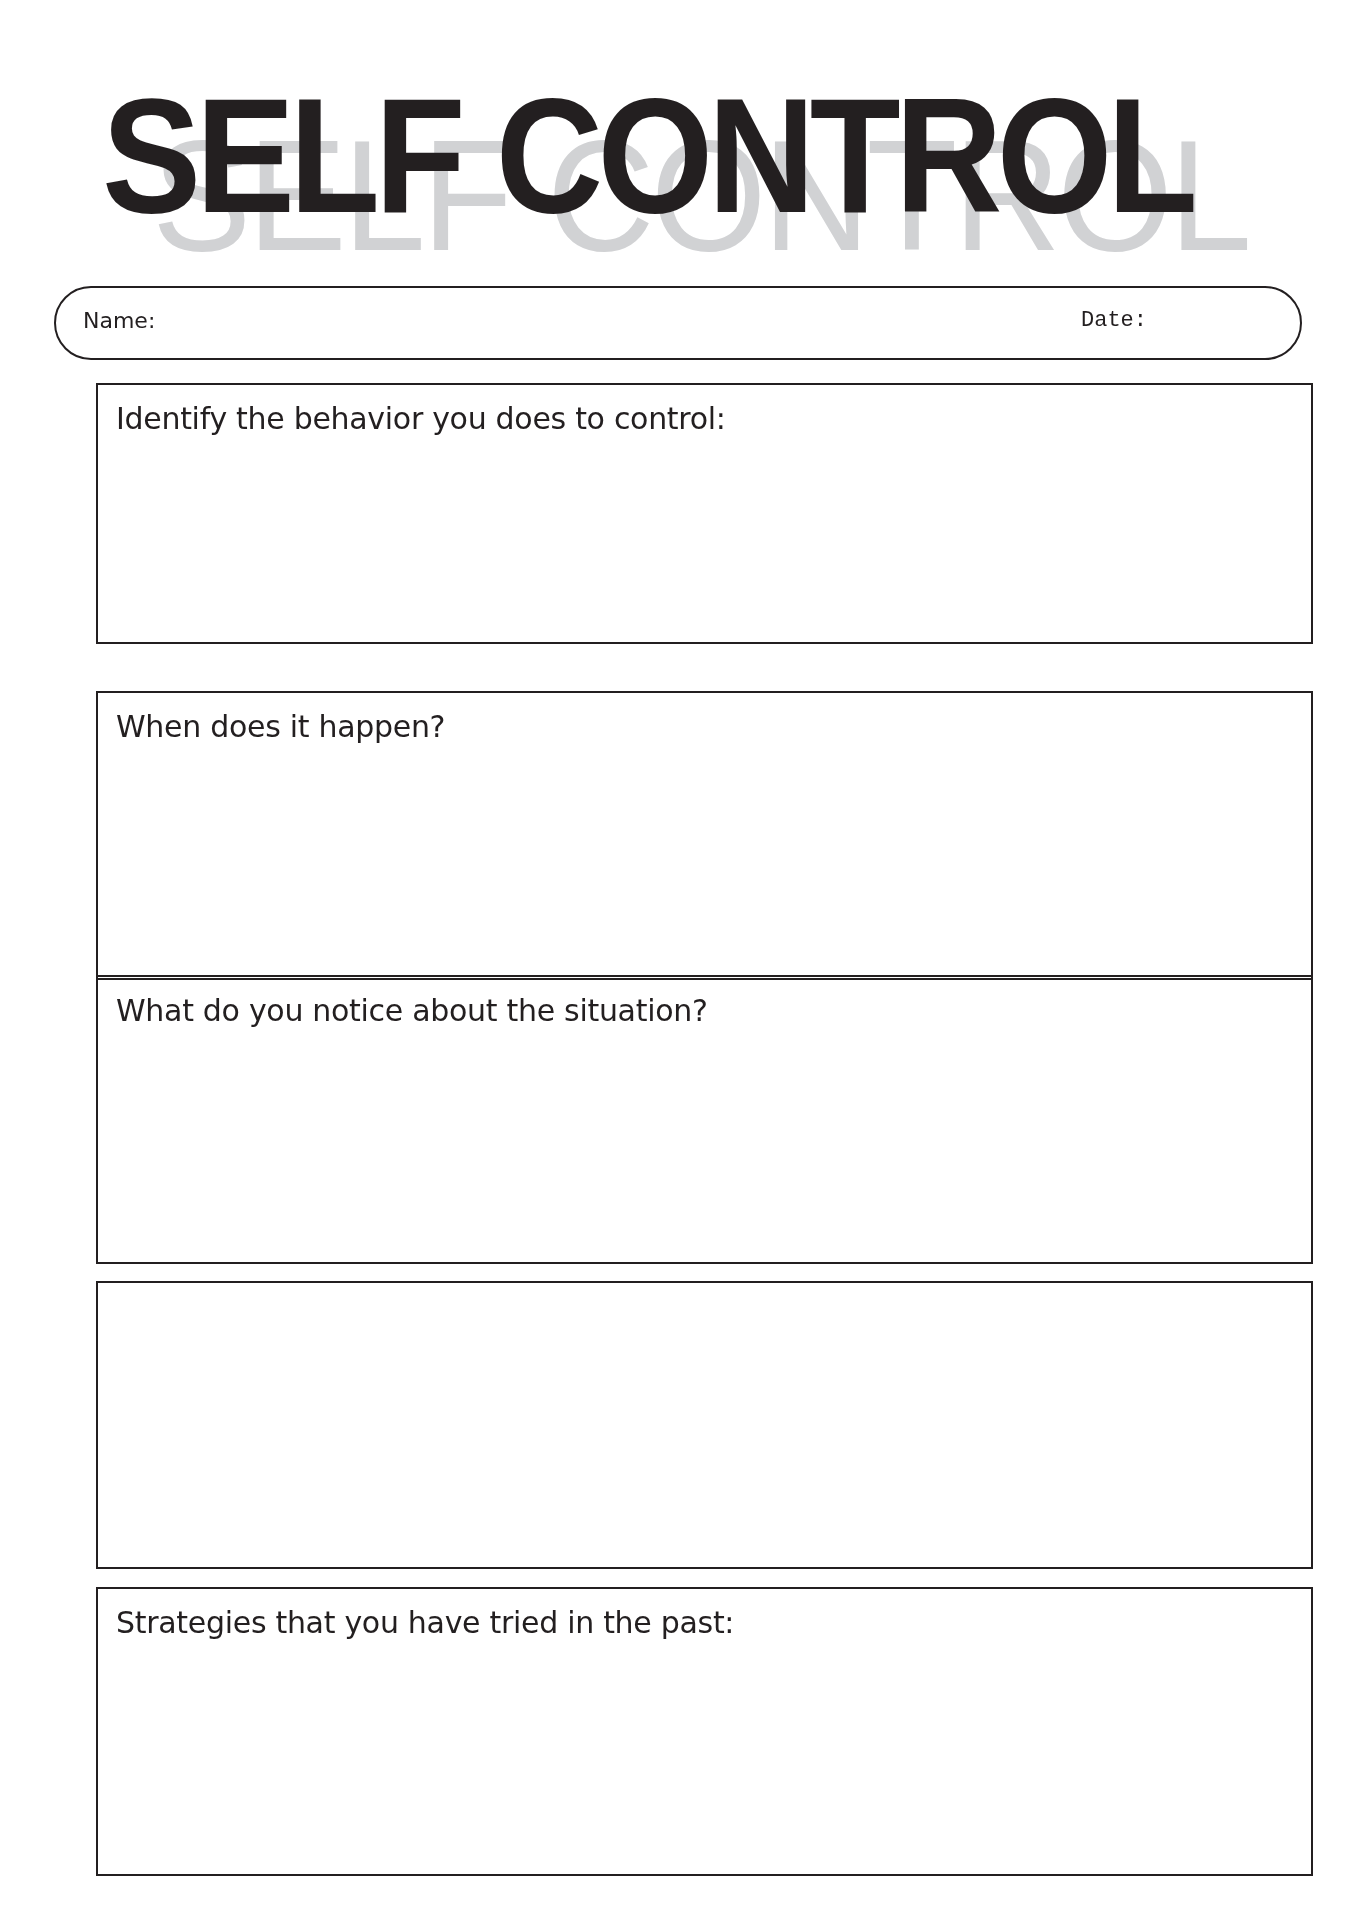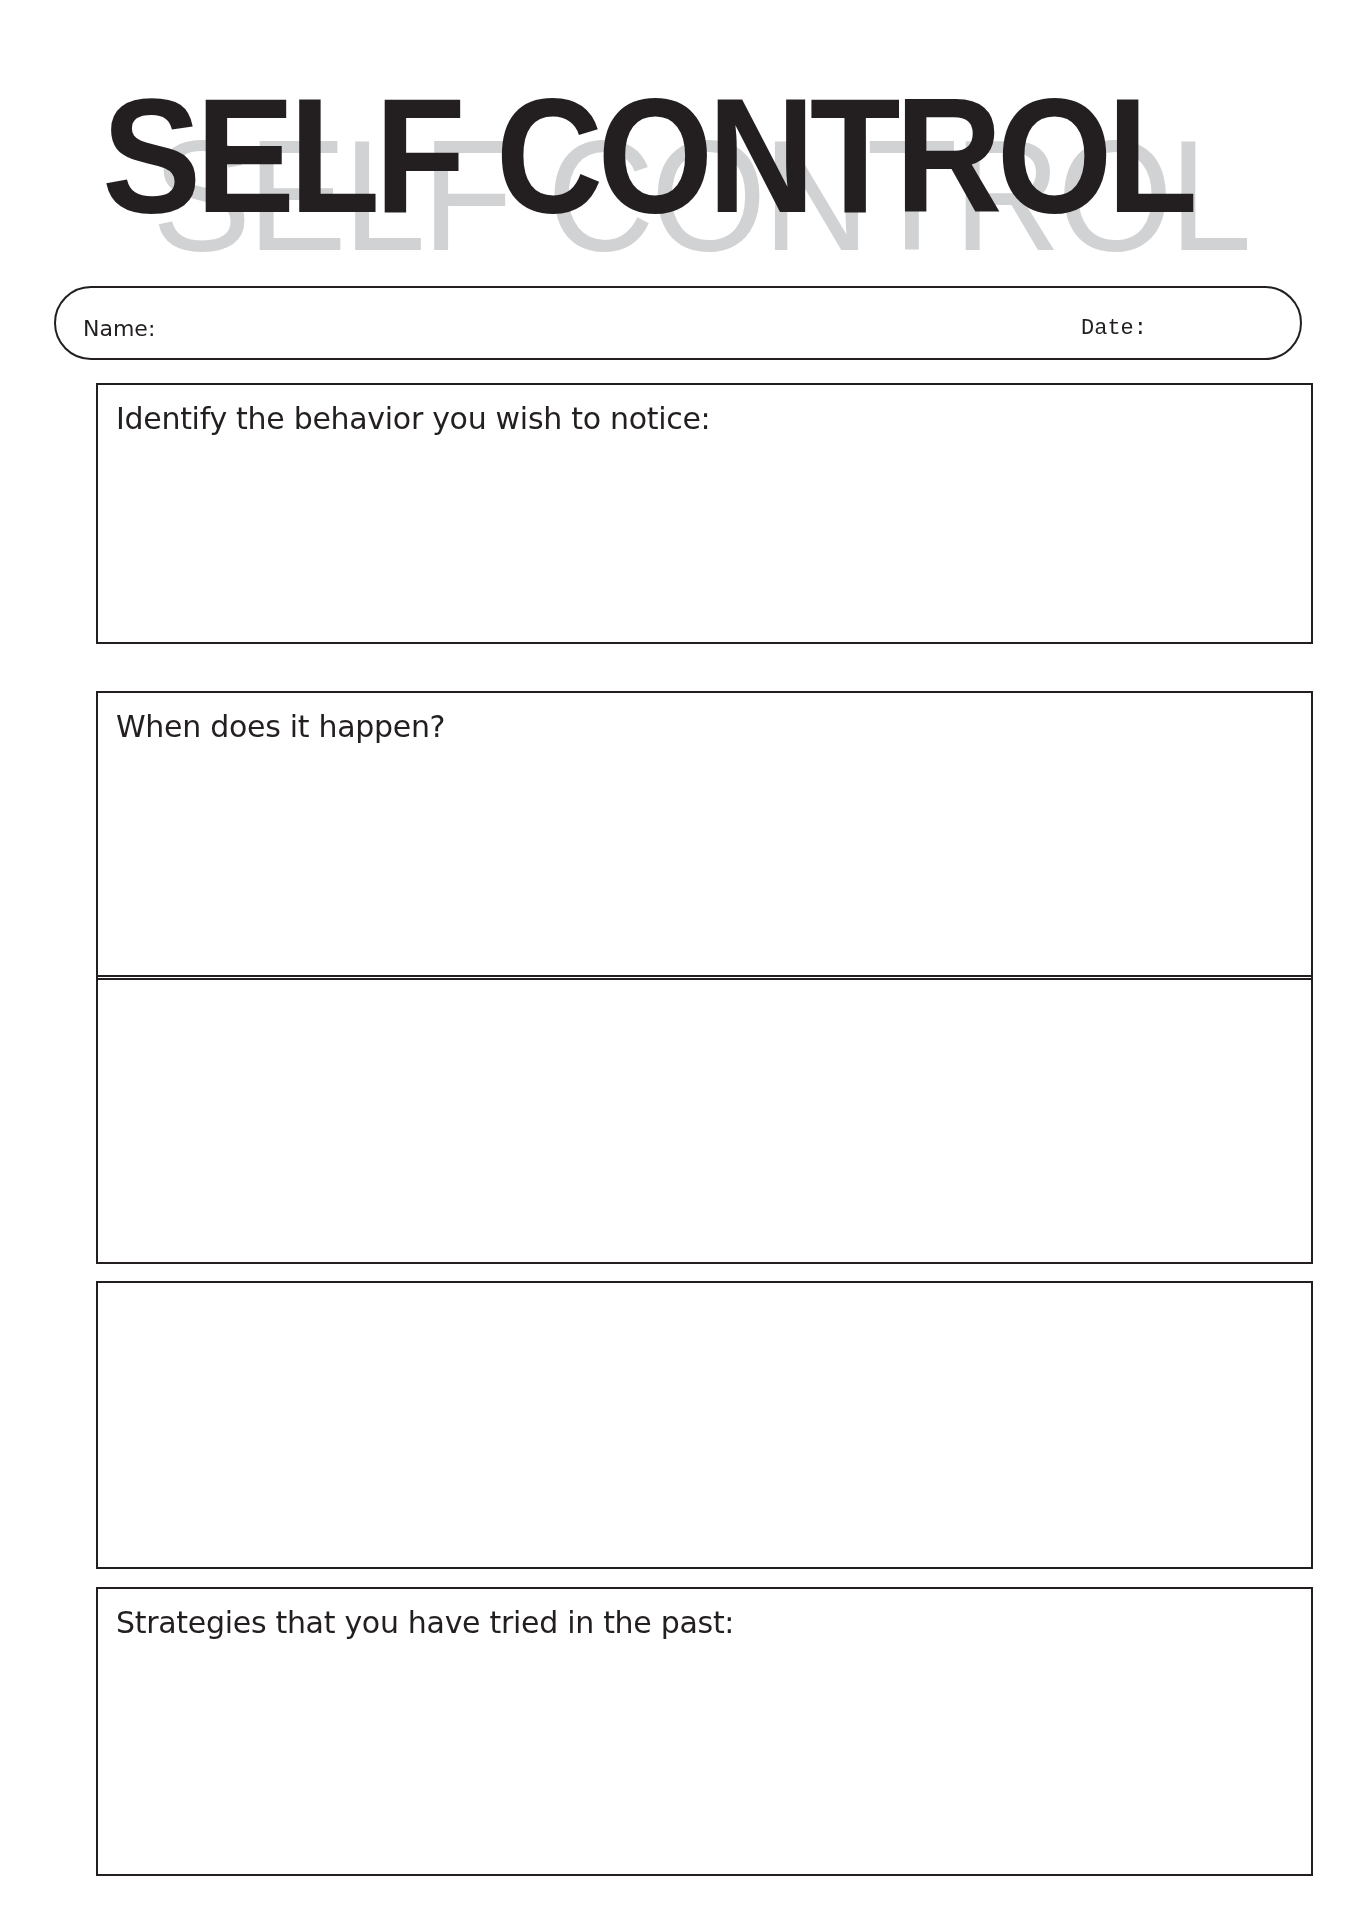--- a/index.html
+++ b/index.html
@@ -50,21 +50,21 @@
       left: 54px;
       top: 286px;
       width: 1248px;
       height: 74px;
       border: 2px solid #231f20;
       border-radius: 40px;
       box-sizing: border-box;
     }
     .pill-label {
       position: absolute;
-      top: 28px;
+      top: 20px;
       font-family: "DejaVu Sans", sans-serif;
       font-size: 22px;
       color: #231f20;
     }
     .name-label { left: 27px; }
     .date-label { left: 1025px; font-family: Liberation Mono, monospace; }
     .prompt-box {
       position: absolute;
       left: 96px;
       width: 1217px;
@@ -96,30 +96,31 @@
   <div class="title title-shadow">SELF CONTROL</div>
   <div class="title title-main">SELF CONTROL</div>
 </div>
 
 <div class="header-pill">
   <span class="pill-label name-label">Name:</span>
   <span class="pill-label date-label">Date:</span>
 </div>
 
 <div class="prompt-box" style="top:383px;height:261px;">
-  <div class="prompt-label">Identify the behavior you wish to notice:</div>
+  <div class="prompt-label">Identify the behavior you does to control:</div>
   <div class="answer-area"></div>
 </div>
 
 <div class="prompt-box" style="top:669px;height:289px;margin-top:22px;">
   <div class="prompt-label">When does it happen?</div>
   <div class="answer-area"></div>
 </div>
 
 <div class="prompt-box" style="top:975px;height:289px;">
+  <div class="prompt-label">What do you notice about the situation?</div>
   <div class="answer-area"></div>
 </div>
 
 <div class="prompt-box" style="top:1281px;height:288px;">
   <div class="answer-area"></div>
 </div>
 
 <div class="prompt-box" style="top:1587px;height:289px;">
   <div class="prompt-label">Strategies that you have tried in the past:</div>
   <div class="answer-area"></div>

